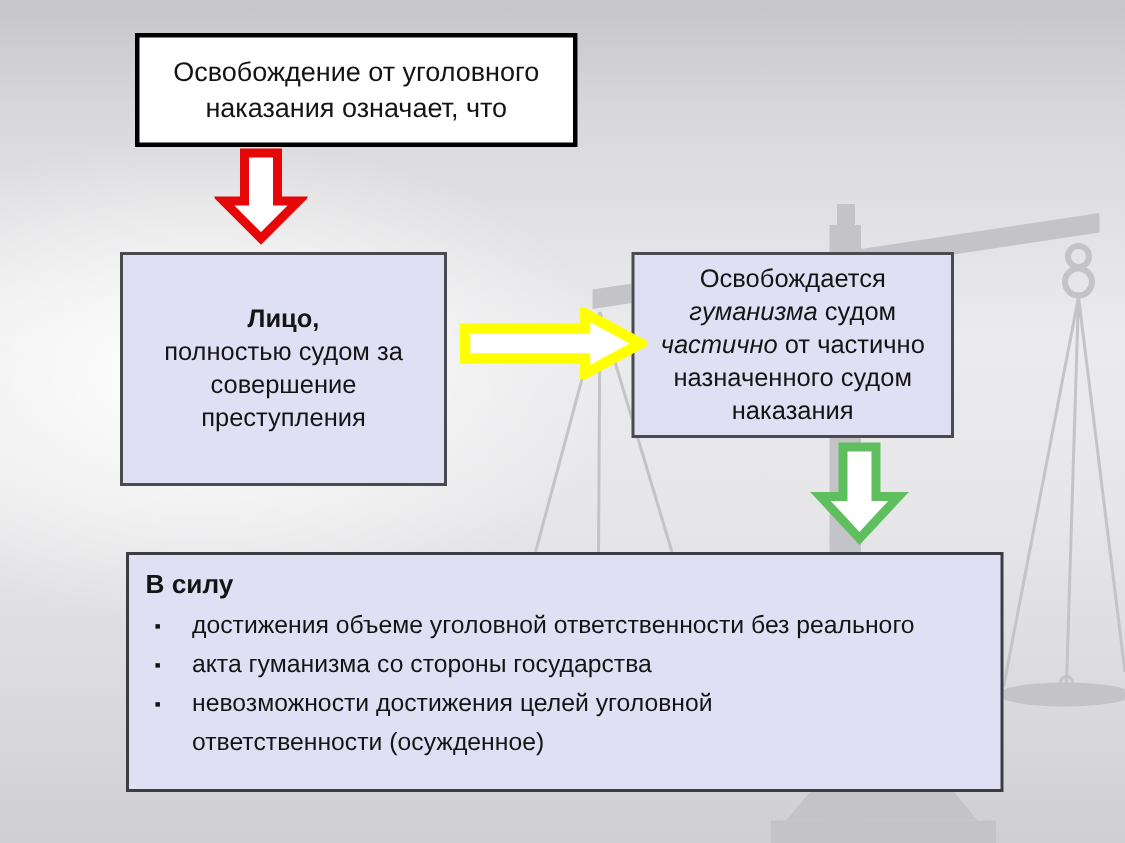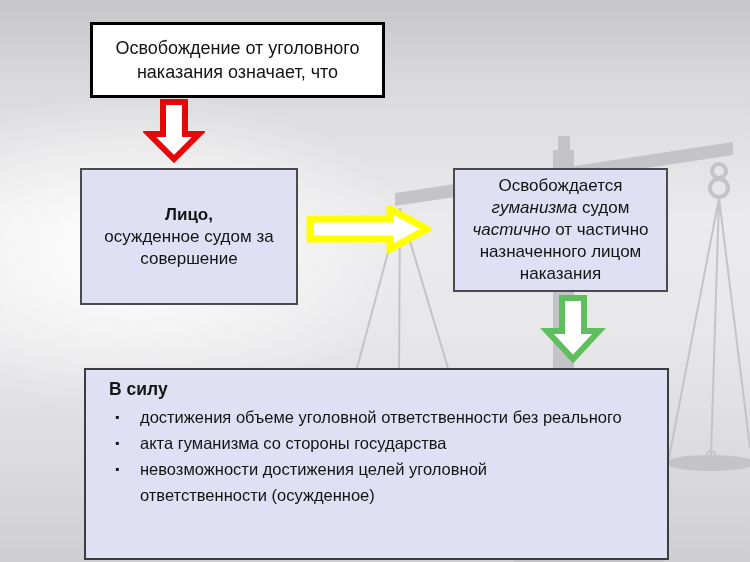--- a/index.html
+++ b/index.html
@@ -9,27 +9,27 @@
     color:#141414;
     background:
       radial-gradient(ellipse 55% 42% at 18% 45%, #ffffff 0%, rgba(255,255,255,0) 68%),
       linear-gradient(180deg,#c6c6c8 0%,#d9d9db 14%,#ebebed 40%,#e7e7e9 60%,#dadadc 84%,#cfcfd1 100%);
   }
   .bg-svg{position:absolute;left:0;top:0;z-index:1;}
   .box{position:absolute;box-sizing:border-box;z-index:3;display:flex;flex-direction:column;
        justify-content:center;align-items:center;text-align:center;}
   .title-box{left:90px;top:22px;width:295px;height:76px;background:#ffffff;
              border:3px solid #000;font-size:18px;line-height:24px;}
-  .person-box{left:80px;top:168px;width:218px;height:137px;background:#e0e0f5;
+  .person-box{left:80px;top:168px;width:218px;height:156px;background:#e0e0f5;
               border:2px solid #4a4a50;font-size:17px;line-height:22px;}
-  .release-box{left:453px;top:168px;width:215px;height:124px;background:#e0e0f5;
+  .release-box{left:421px;top:168px;width:215px;height:124px;background:#e0e0f5;
                border:2px solid #4a4a50;font-size:17px;line-height:22px;}
-  .reasons-box{left:84px;top:368px;width:585px;height:192px;background:#e0e0f5;
+  .reasons-box{left:84px;top:368px;width:585px;height:160px;background:#e0e0f5;
                border:2px solid #3c3c42;z-index:3;justify-content:flex-start;
-               align-items:stretch;text-align:left;font-size:16.5px;padding-left:12px;}
+               align-items:stretch;text-align:left;font-size:16.5px;}
   .line{white-space:nowrap;}
   .b{font-weight:bold;}
   .it{font-style:italic;}
   .arrow{position:absolute;z-index:4;}
   .reasons-inner{padding:7px 8px 0 11px;}
   .reasons-heading{font-weight:bold;font-size:17.5px;line-height:24px;margin-bottom:3px;}
   ul.reasons-list{list-style:none;margin:0;padding:0;}
   ul.reasons-list li{position:relative;padding-left:31px;line-height:26px;}
   .bullet-marker{position:absolute;left:6px;top:0;font-size:12px;line-height:26px;color:#111;}
 </style>
@@ -60,40 +60,41 @@
     <div class="line">Освобождение от уголовного</div>
     <div class="line">наказания означает, что</div>
   </div>
 
   <svg class="arrow" style="left:143px;top:98px;" width="62" height="66" viewBox="0 0 62 66" aria-hidden="true">
     <polygon points="20,4 42,4 42,36 56,36 31,61 6,36 20,36" stroke-width="6" stroke-linejoin="miter" stroke="#e60808" fill="#ffffff"></polygon>
   </svg>
 
   <div class="box person-box">
     <div class="line b">Лицо,</div>
-    <div class="line">осужденное судом за</div>
+    <div class="line">полностью судом за</div>
     <div class="line">совершение</div>
+    <div class="line">преступления</div>
   </div>
 
   <svg class="arrow" style="left:306px;top:205px;" width="126" height="48" viewBox="0 0 126 48" aria-hidden="true">
     <polygon points="4,14 84,14 84,4 121,24 84,44 84,34 4,34" stroke-width="7" stroke-linejoin="miter" stroke="#ffff00" fill="#ffffff"></polygon>
   </svg>
 
   <div class="box release-box">
     <div class="line">
       <span>Освобождается</span>
     </div>
     <div class="line">
       <span class="it">гуманизма</span><span> судом</span>
     </div>
     <div class="line">
       <span class="it">частично</span><span> от частично</span>
     </div>
     <div class="line">
-      <span>назначенного лицом</span>
+      <span>назначенного судом</span>
     </div>
     <div class="line">
       <span>наказания</span>
     </div>
   </div>
 
   <svg class="arrow" style="left:540px;top:294px;" width="66" height="70" viewBox="0 0 66 70" aria-hidden="true">
     <polygon points="22,4 44,4 44,37 59,37 33,65 7,37 22,37" stroke-width="6" stroke-linejoin="miter" stroke="#5fbf5f" fill="#ffffff"></polygon>
   </svg>
 

